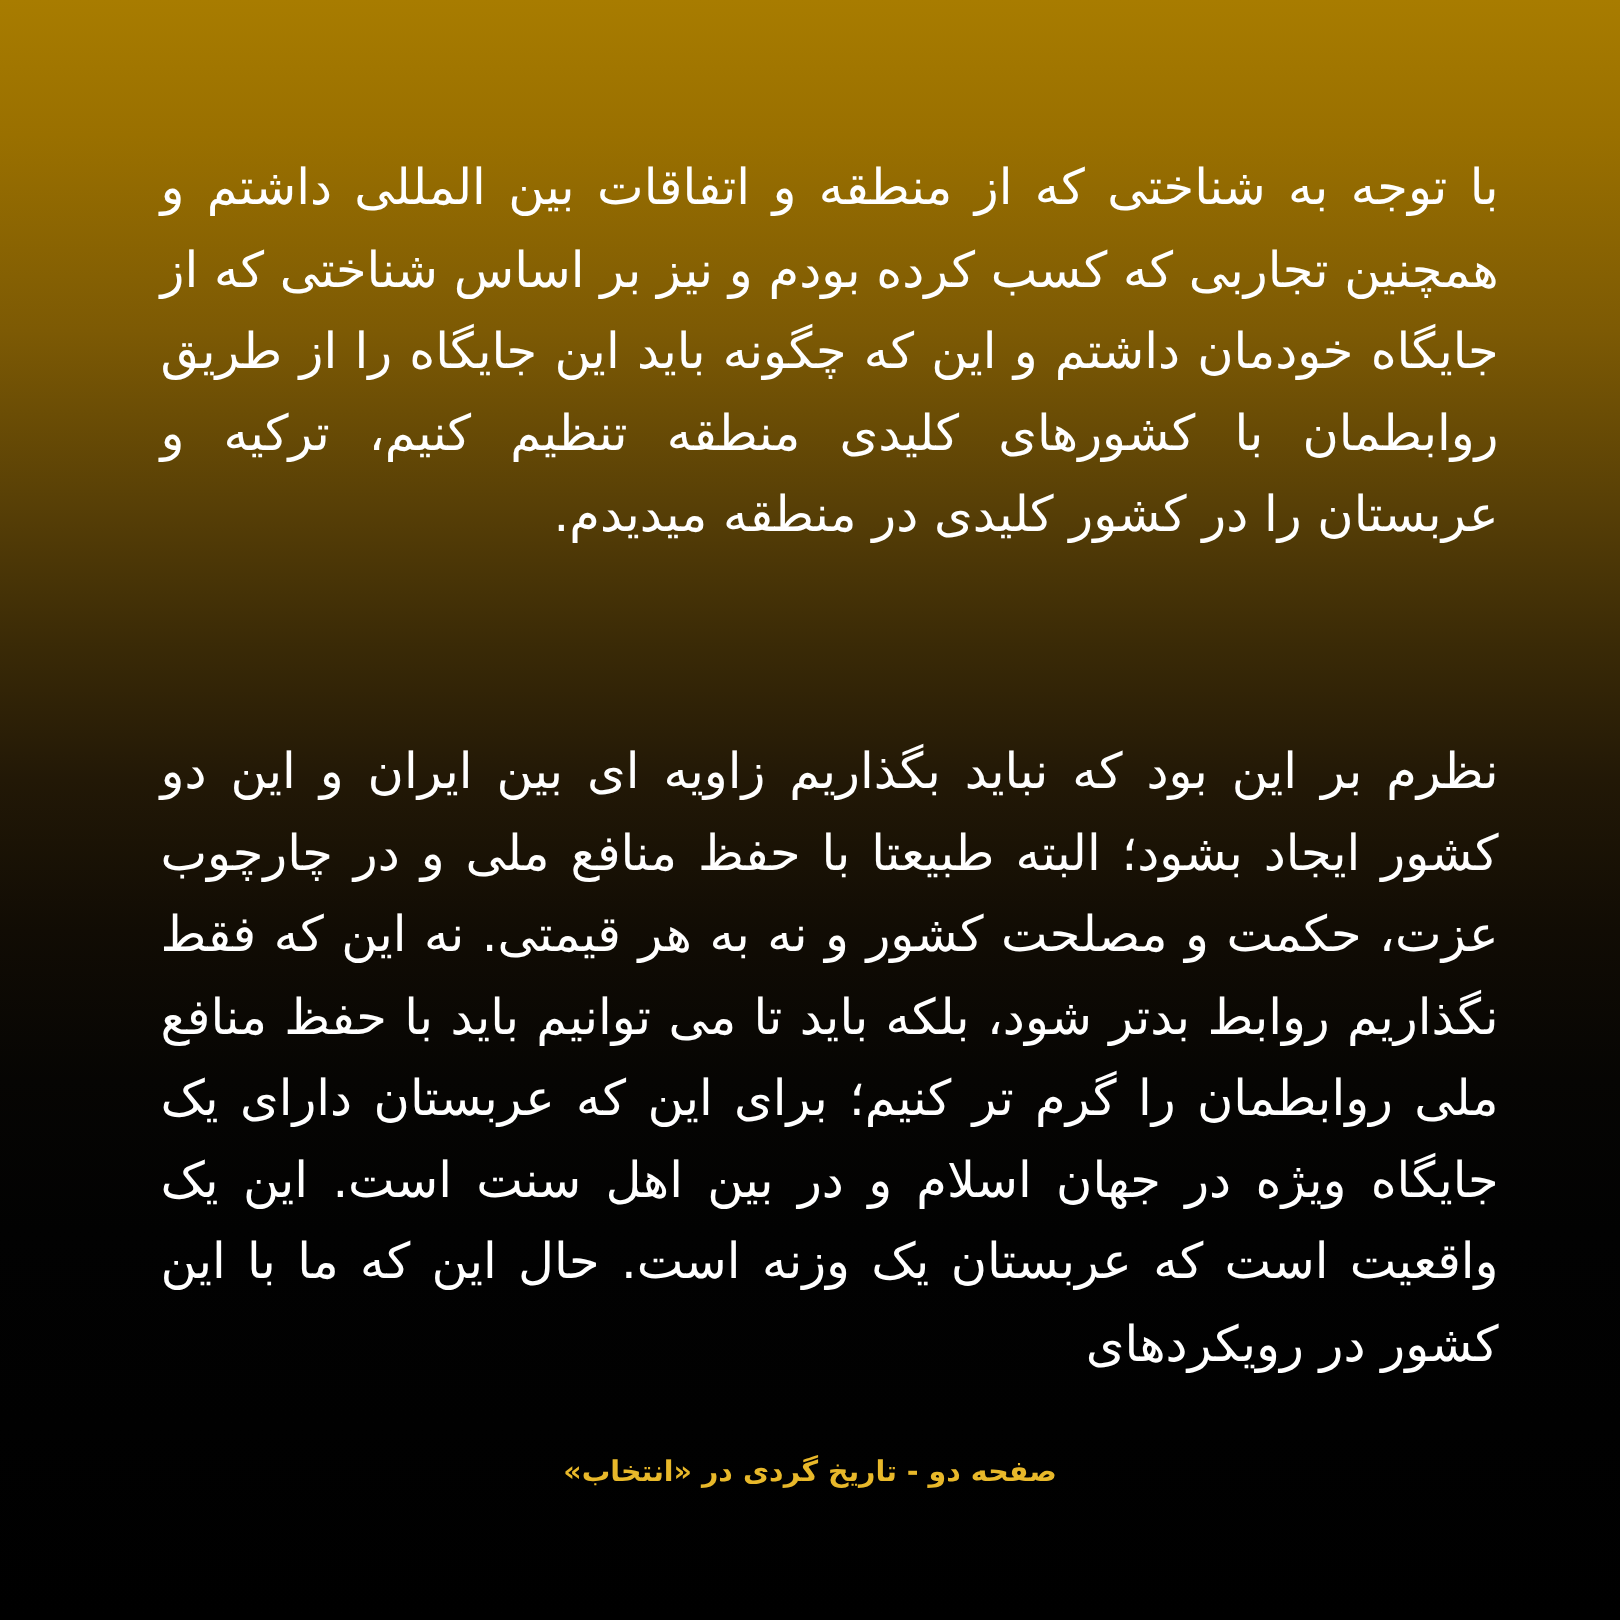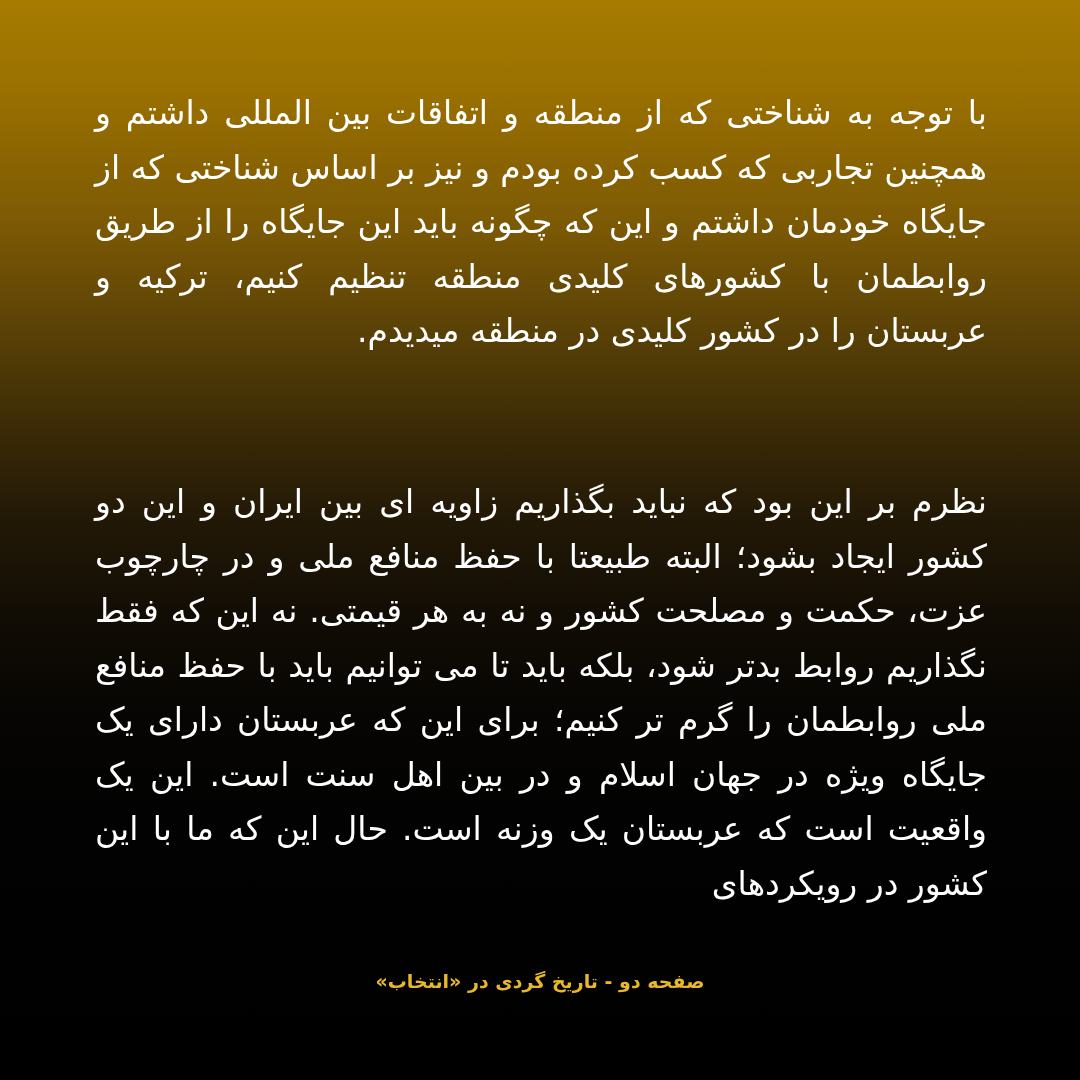--- a/index.html
+++ b/index.html
@@ -33,21 +33,21 @@
     .paragraph {
       position: absolute;
       left: 95px;
       width: 892px;
       direction: rtl;
       text-align: justify;
       text-align-last: right;
       color: #ffffff;
       font-size: 33px;
       line-height: 54.5px;
-      margin: 0;
+      margin: 12px;
       letter-spacing: 0;
     }
     .p1 { top: 86px; }
     .p2 { top: 475px; }
     .footer {
       position: absolute;
       left: 0;
       width: 1080px;
       top: 966px;
       text-align: center;

